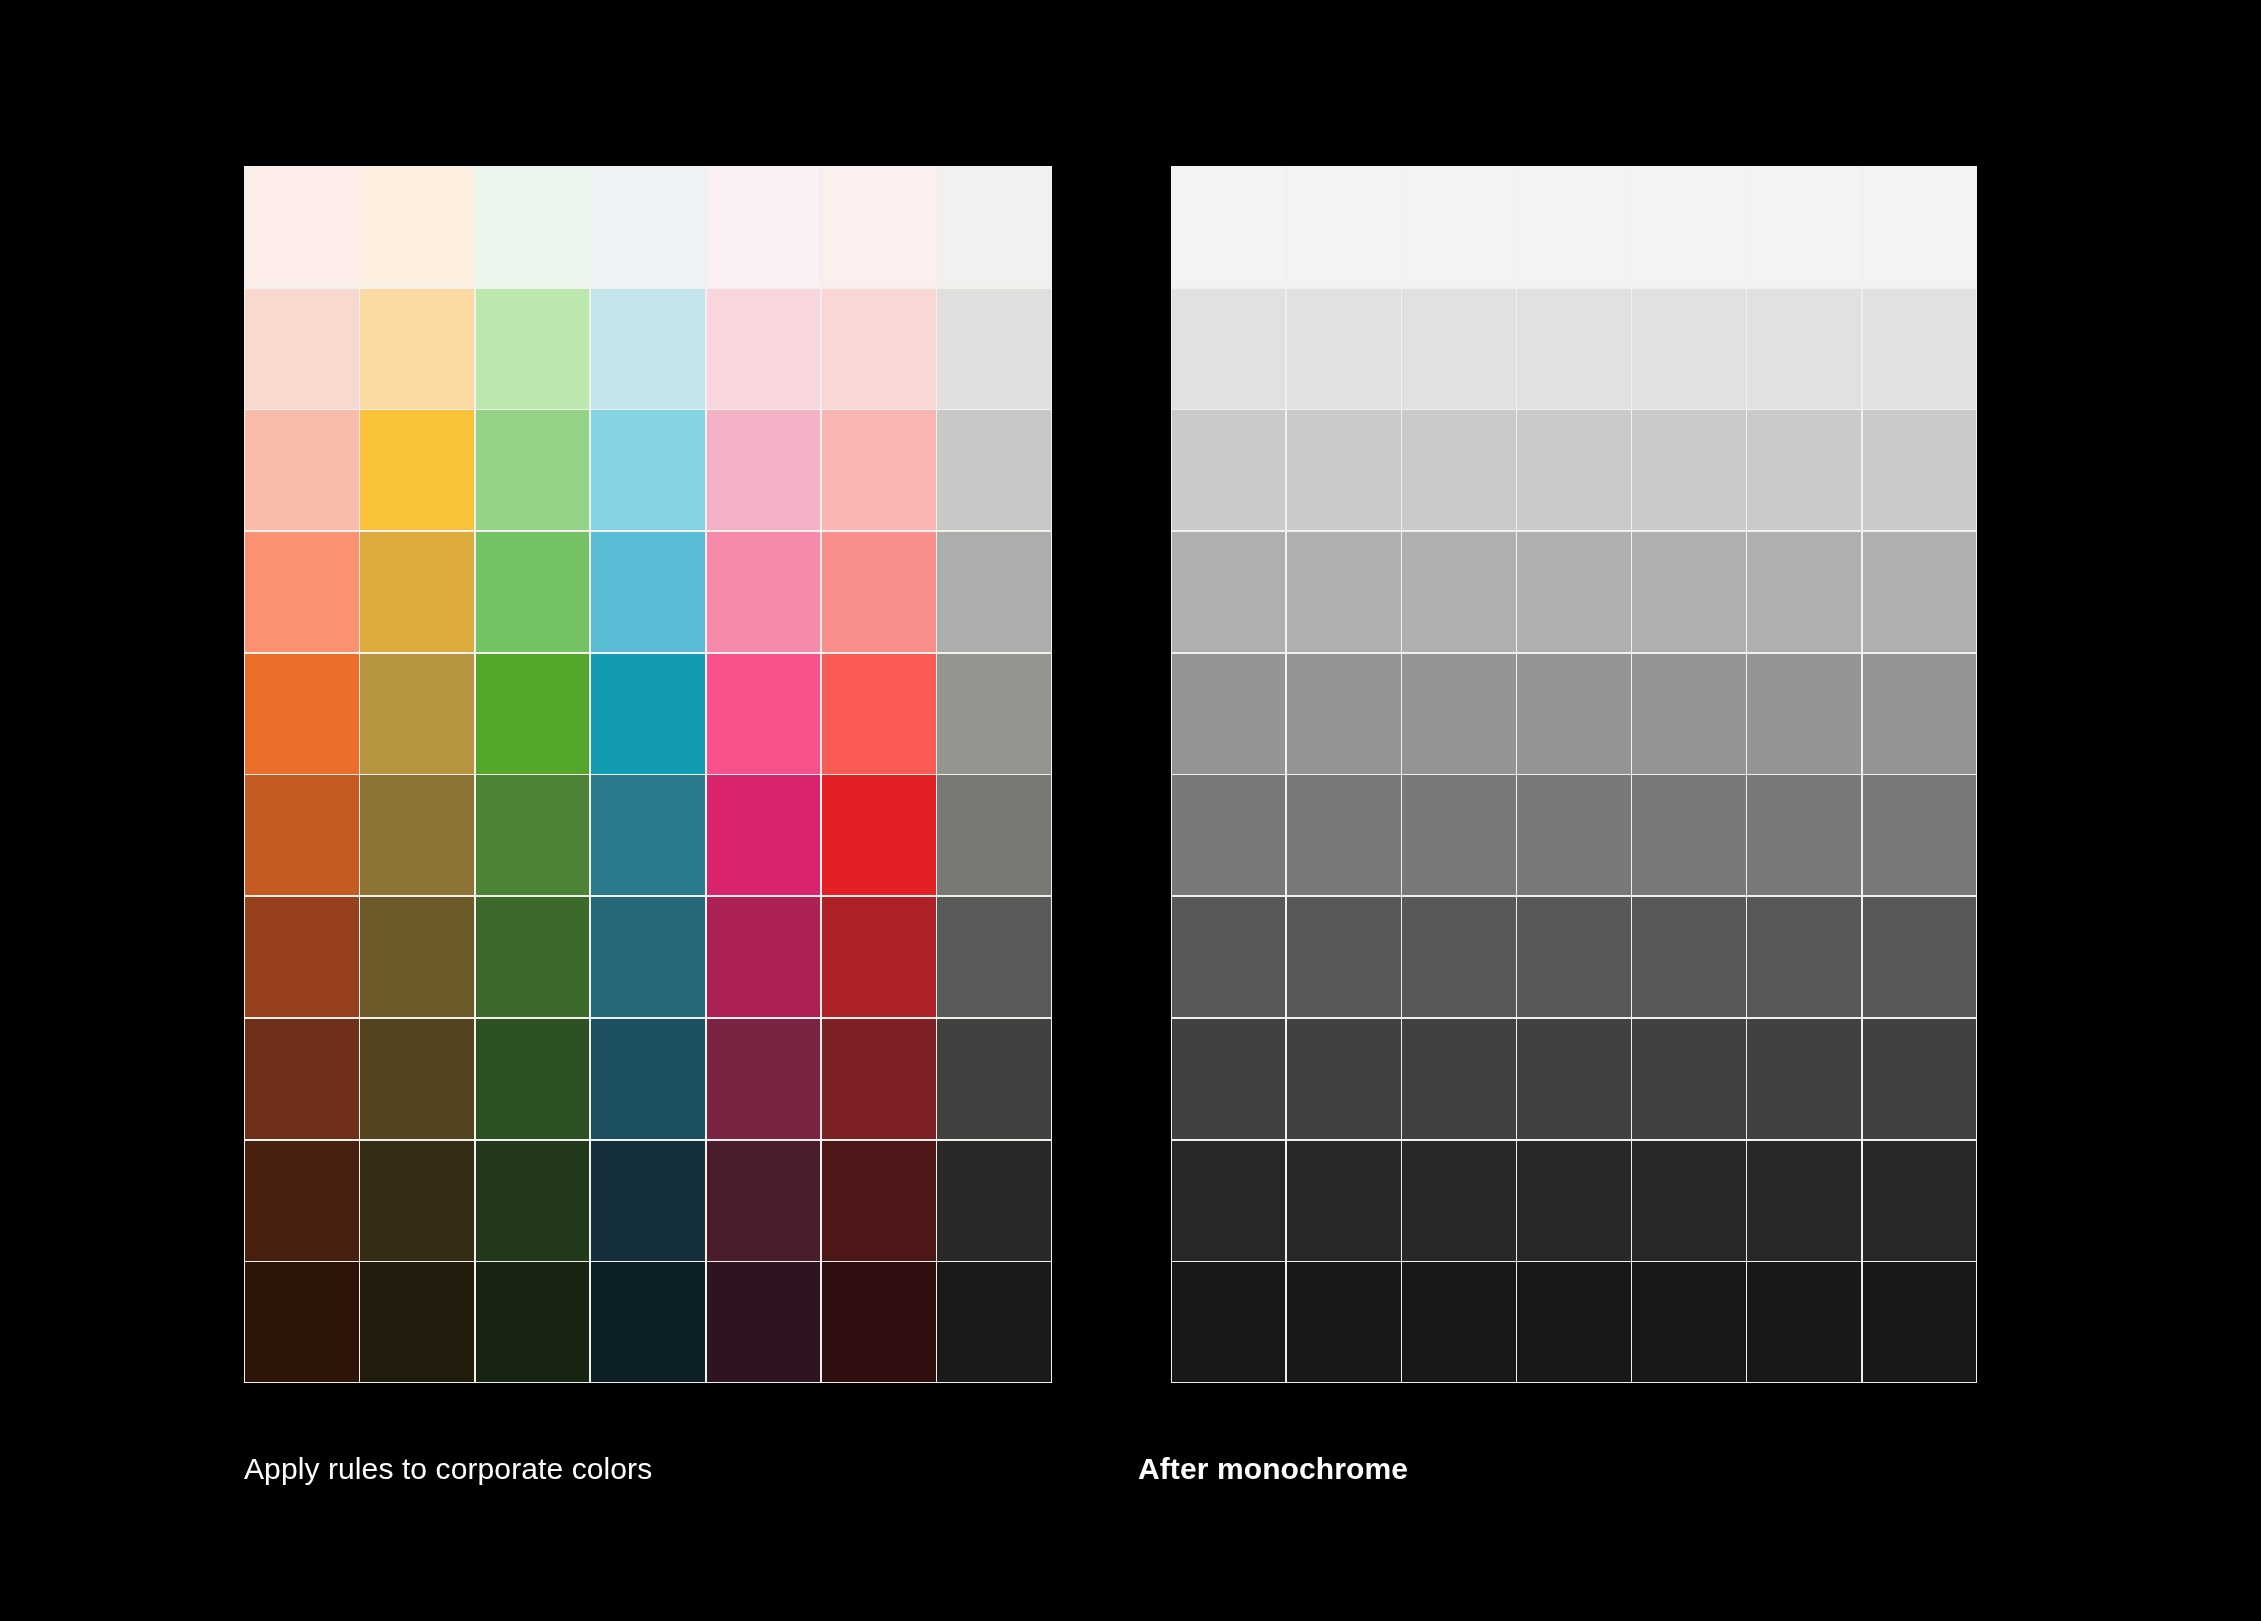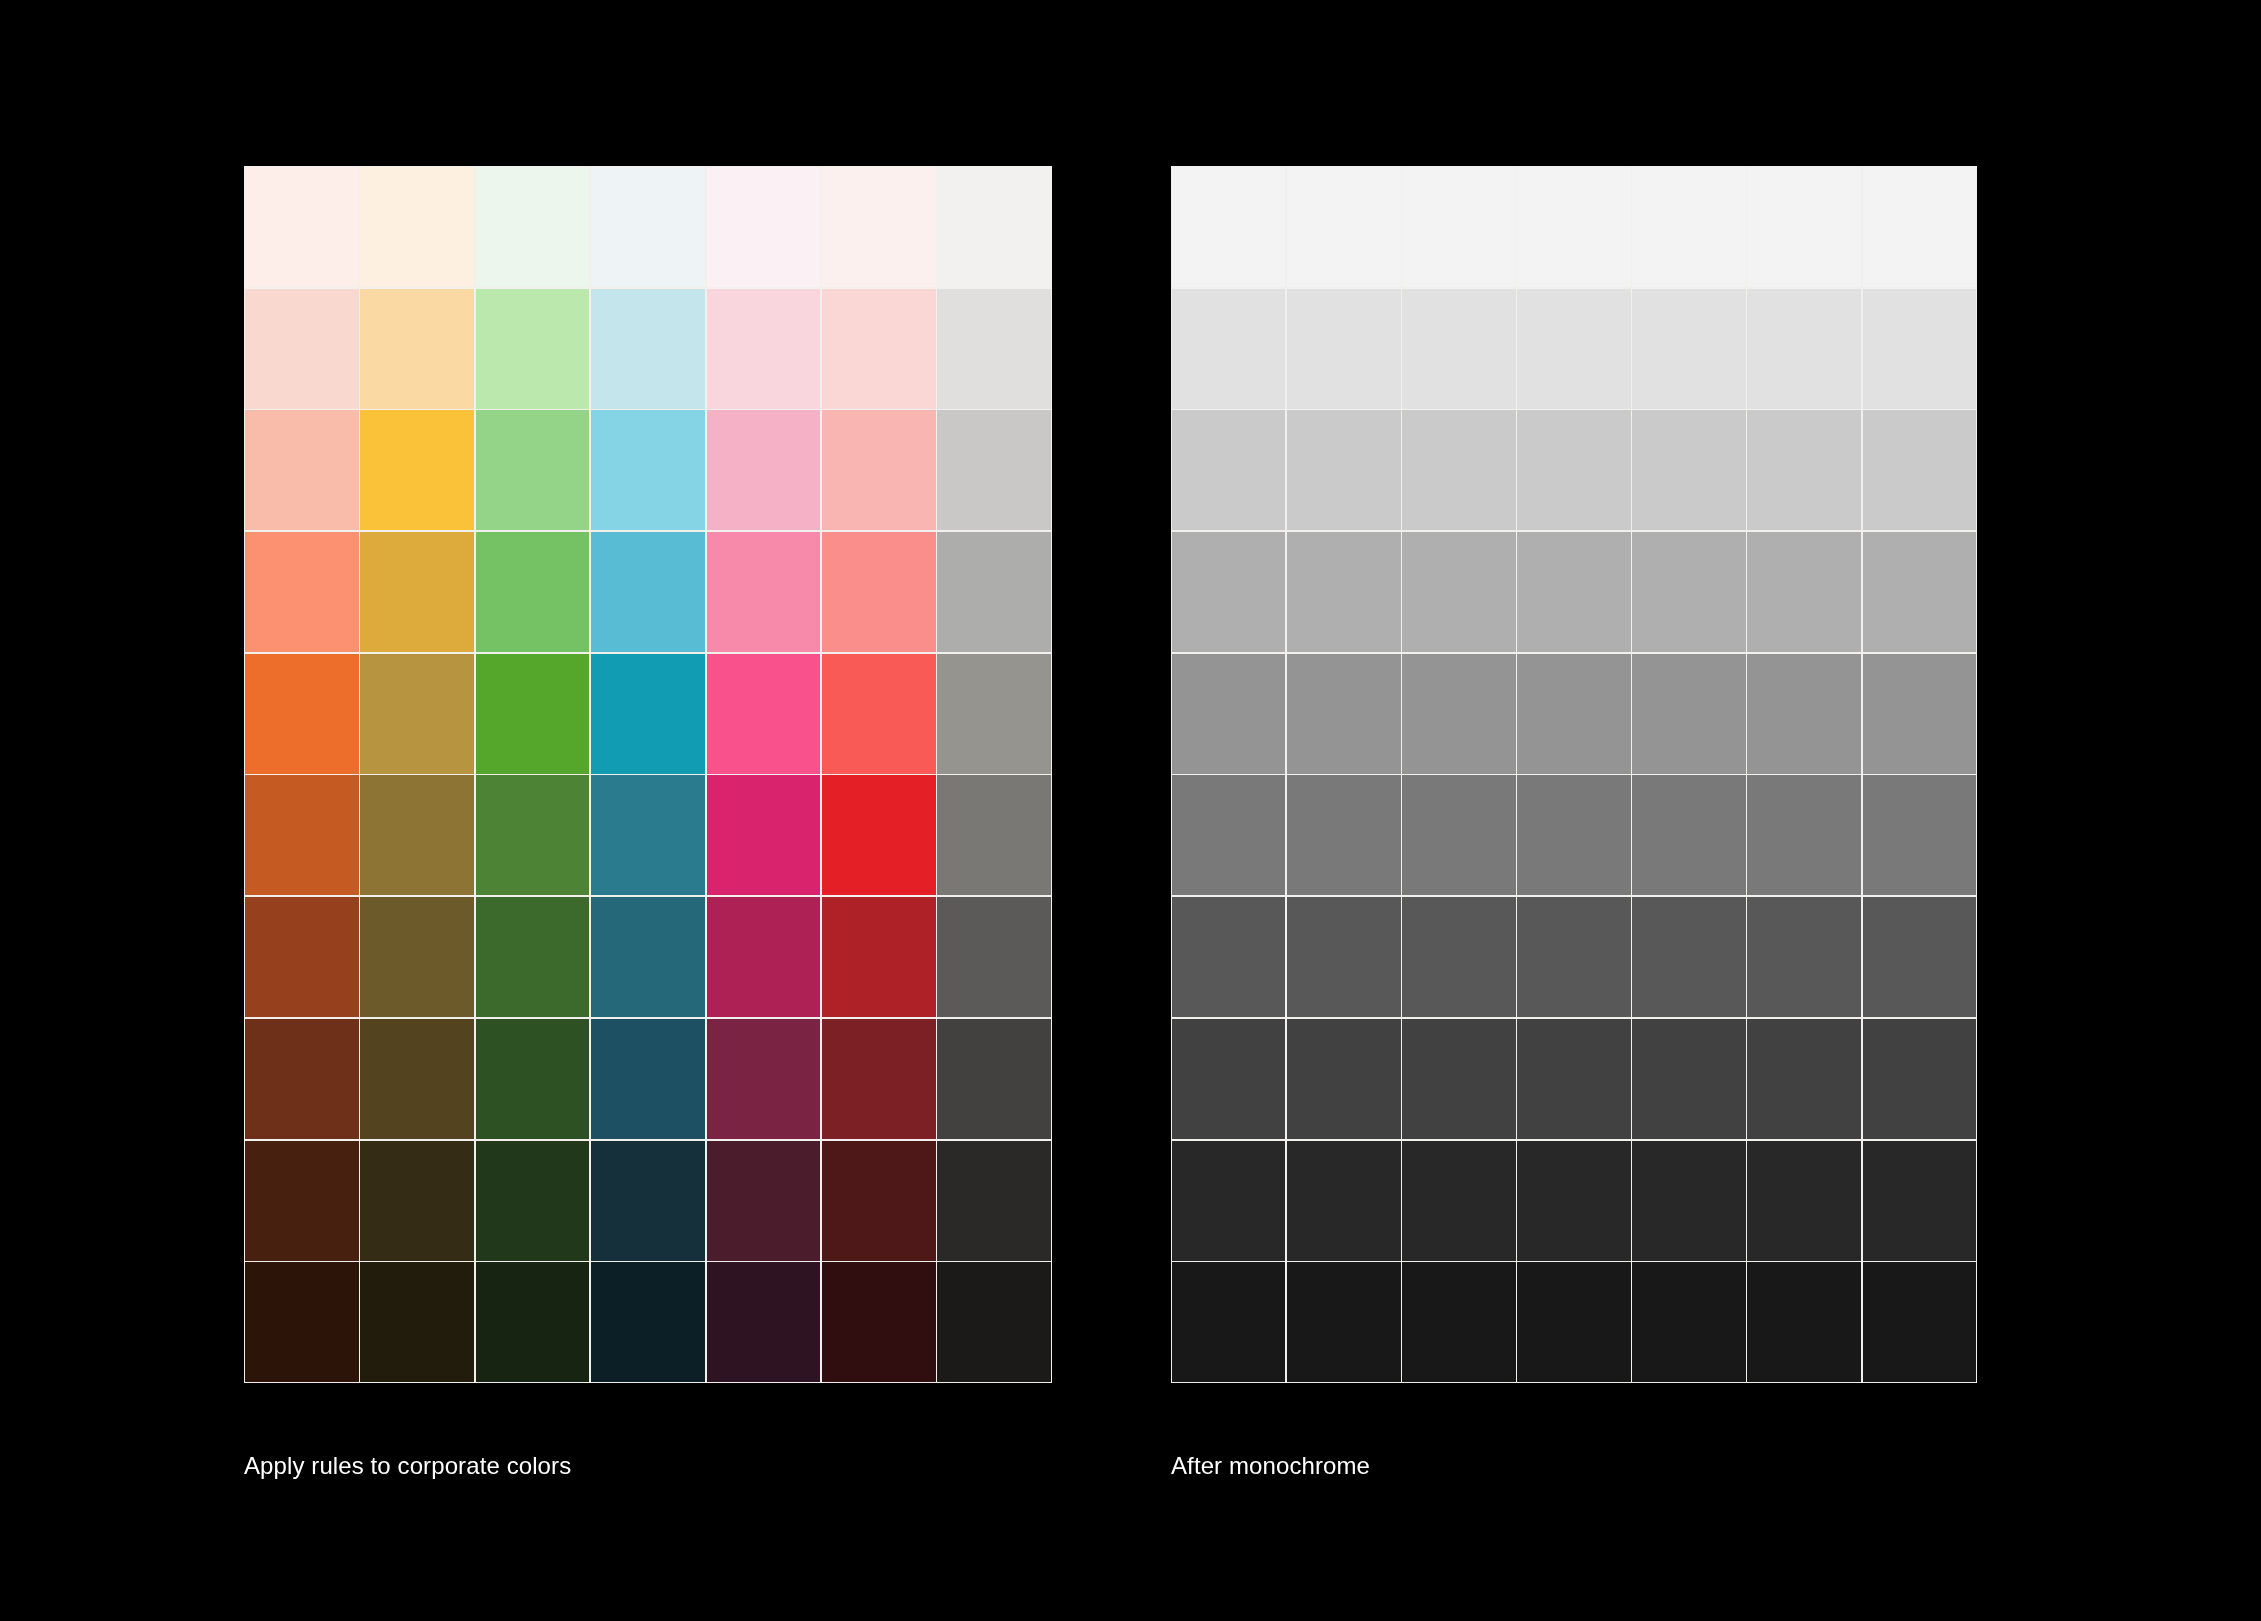--- a/index.html
+++ b/index.html
@@ -41,33 +41,34 @@
 
   .swatch {
     width: 100%;
     height: 100%;
     display: block;
   }
 
   .caption {
     position: absolute;
     color: #ffffff;
-    font-size: 24px;
+    font-size: 30px;
     font-weight: 400;
     letter-spacing: 0.1px;
     white-space: nowrap;
     line-height: 1;
   }
   #caption-corporate {
     left: 244px;
     top: 1454px;
   }
   #caption-mono {
-    left: 1171px;
+    left: 1138px;
     top: 1454px;
+    font-weight: bold;
   }
 </style>
 </head>
 <body>
 
 <div id="stage">
 
   <div class="panel" id="panel-corporate">
     <div class="swatch-grid" id="grid-corporate">
         <div class="swatch" style="background: rgb(253, 238, 234);"></div>

